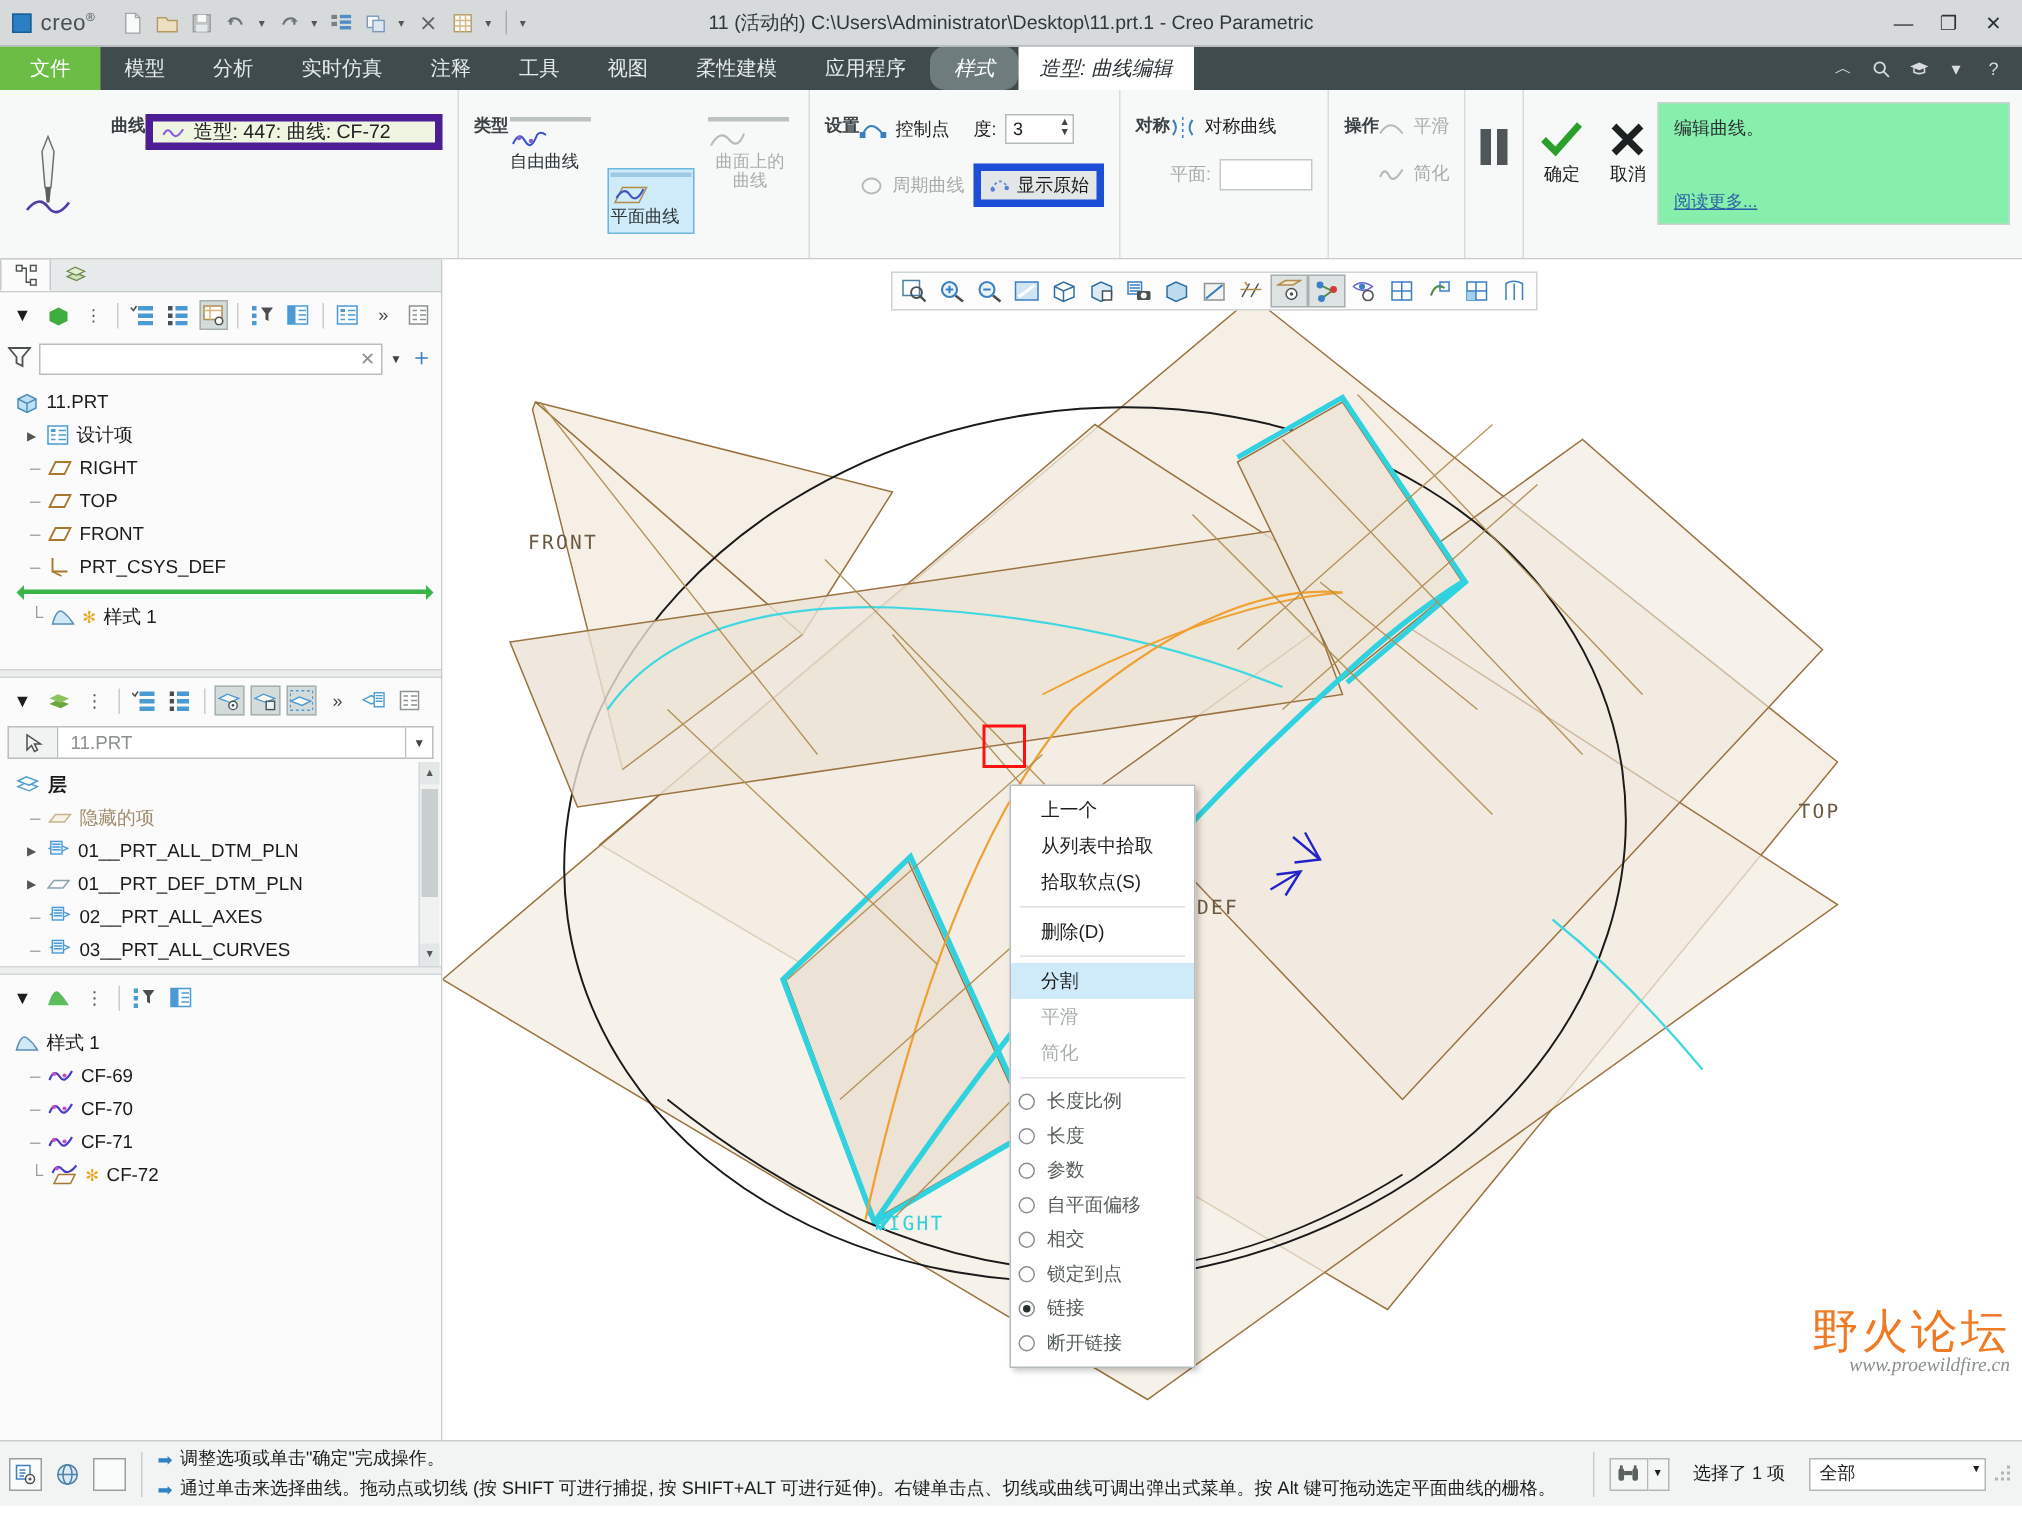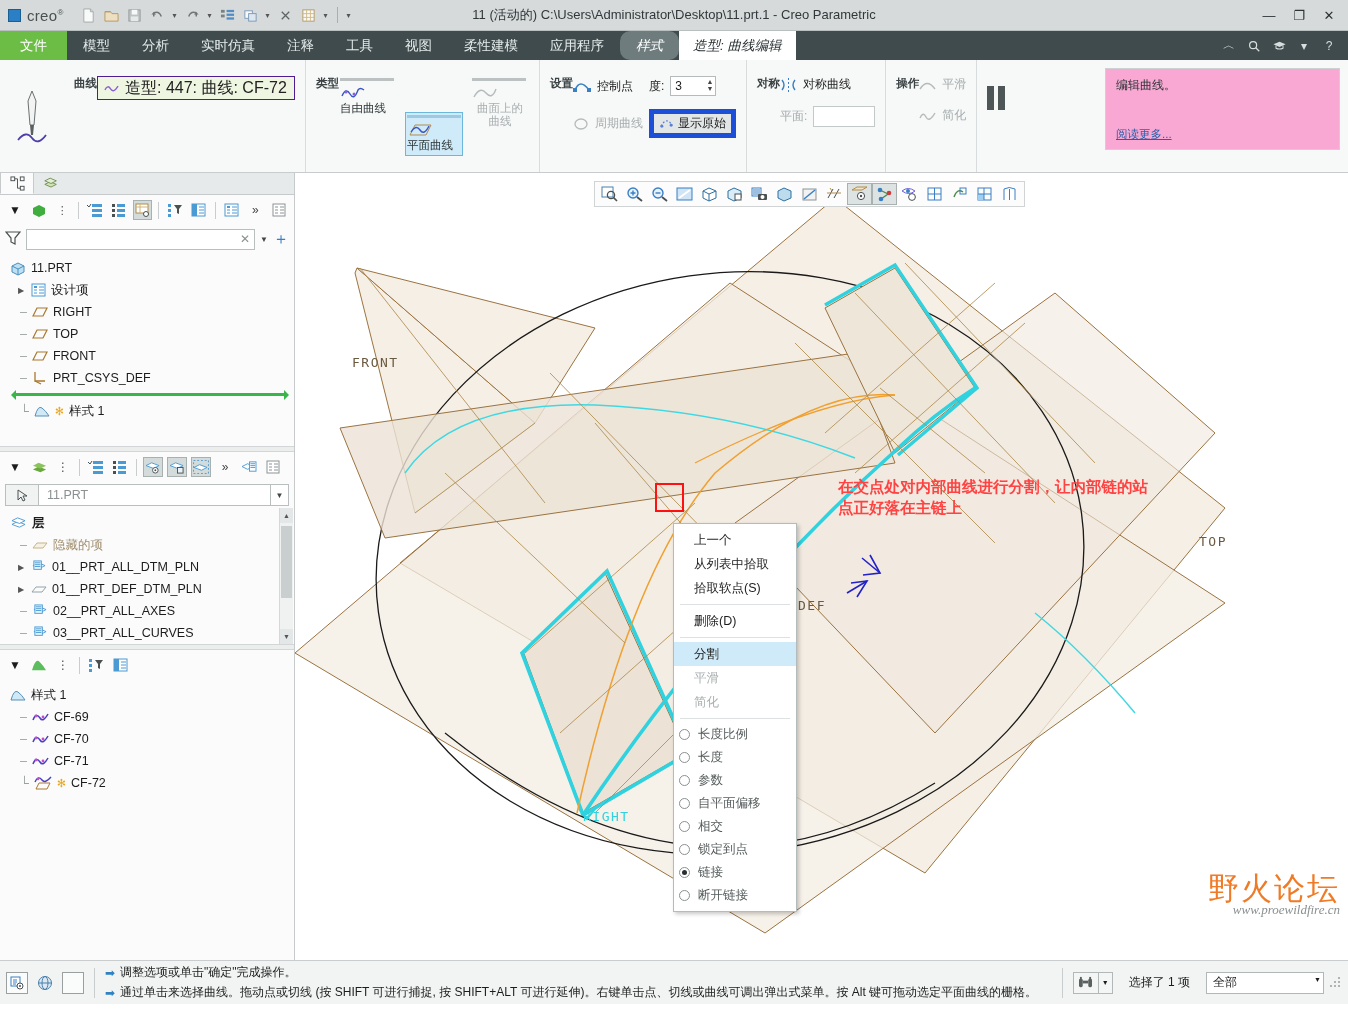--- a/index.html
+++ b/index.html
@@ -39,22 +39,22 @@
   #menubar-right { margin-left:auto; display:flex; align-items:center; gap:3px; padding-right:8px;}
   .mr { width:22px;height:22px;display:flex;align-items:center;justify-content:center;color:#d8dede;font-size:12px;}
   
   #ribbon { height:113px; background:#f7f8f8; display:flex; border-bottom:1px solid #c8cccc; position:relative;}
   .rb-icon-col { width:64px; display:flex; align-items:center; justify-content:center; }
   .rb-group { padding:16px 10px 0 10px; position:relative; display:flex; flex-direction:row;}
   .rb-group + .rb-group { border-left:1px solid #d8dcdc; }
   .rb-title { font-size:11.5px; color:#3a4244; margin-bottom:4px; font-weight:bold;}
   .rb-body { display:flex; align-items:flex-start; gap:8px; }
   .curve-field {
-    width:198px; height:24px; background:#eef6e2; border:1px solid #4c1d95;
-    display:flex; align-items:center; padding:0 6px; gap:6px; font-size:16px; color:#222;
+    width:198px; height:24px; background:#eef6e2; border:5px solid #4c1d95;
+    display:flex; align-items:center; padding:0 6px; gap:6px; font-size:13px; color:#222;
   }
   .type-item {
     width:58px; text-align:center; font-size:11.5px; color:#2d3536; padding:2px 1px 3px;
     display:flex; flex-direction:column; align-items:flex-start; gap:2px; line-height:13px;
   }
   .type-item .bar { width:54px;height:3px;background:#bcc2c2;margin-bottom:3px;}
   .type-item.sel { background:#cfeaf8; border:1px solid #6cb8dd;margin-top:36px; }
   .type-item.dis { color:#a8aeae; }
   .set-row { display:flex; align-items:center; gap:6px; margin-bottom:5px; font-size:12px;}
   .set-row.dis, .lbl-dis { color:#a6acac; }
@@ -62,21 +62,21 @@
   .spin { position:absolute; right:2px; top:1px; display:flex; flex-direction:column; line-height:7px; font-size:7px; color:#444;}
   .toggle-btn { border:5px solid #1d4ed8; background:#e2e6e6; padding:1px 5px; display:flex; align-items:center; gap:4px; font-size:12px;}
   .plane-box { width:62px;height:21px;border:1px solid #c3c8c8;background:#fff;}
   .op-row { display:flex;align-items:center;gap:6px;margin-bottom:6px;font-size:12px;color:#a6acac;}
   .pause-ico { display:flex; gap:4px; }
   .pause-ico i { display:block;width:7px;height:24px;background:#4e5658;}
   .okcancel { display:flex; gap:16px; align-items:flex-start;}
   .okc { display:flex;flex-direction:column;align-items:center;font-size:12px;gap:2px;}
   #helpbox {
     position:absolute; right:8px; top:8px; width:235px; height:82px;
-    background:#f9a8d4; border:1px solid #cdd1d1; padding:8px 10px; font-size:12px; color:#2b3234;margin-left:44px;
+    background:#86efac; border:1px solid #cdd1d1; padding:8px 10px; font-size:12px; color:#2b3234;margin-left:44px;
   }
   #helpbox a { position:absolute; left:10px; bottom:7px; color:#2b5fa8; font-size:11.5px; }
   #ribbon-tabs { position:absolute; left:64px; bottom:0; display:flex; height:20px; }
   .rtab { width:66px; background:#e4e8e8; border-right:1px solid #cfd4d4; font-size:12px;
           display:flex;align-items:center;justify-content:center; color:#2b3234;}
   .rtab.blank{background:#e9ecec;}
   
   #main { display:flex; height:787px; }
   
   #left { width:295px; background:#fbfbfb; border-right:1px solid #c6caca; display:flex; flex-direction:column;}
@@ -387,20 +387,36 @@
     </div>
   </div>
 
   <div class="rb-group" style="justify-content:center;padding-top:26px;">
     <div class="pause-ico">
         <i></i>
         <i></i>
       </div>
   </div>
 
+  <div class="rb-group" style="justify-content:center;padding-top:20px;">
+    <div class="okcancel">
+      <div class="okc">
+        <svg width="30" height="26" viewBox="0 0 30 26">
+            <path d="M3 13 L11 21 L27 3" fill="none" stroke="#2aa02a" stroke-width="4.5"></path>
+          </svg>
+        <span>确定</span>
+      </div>
+      <div class="okc">
+        <svg width="26" height="26" viewBox="0 0 26 26">
+            <path d="M4 4 L22 22 M22 4 L4 22" stroke="#1c2222" stroke-width="4.5"></path>
+          </svg>
+        <span>取消</span>
+      </div>
+    </div>
+  </div>
 
   <div id="helpbox">
     <div>编辑曲线。</div>
     <a href="#">阅读更多...</a>
   </div>
 
 </div>
 
 <div id="main">
 
@@ -824,21 +840,20 @@
       <path d="M284,636 L292,646 L300,636" fill="none" stroke="#2fd2de" stroke-width="2"></path>
     </svg>
 
     <div style="position:absolute;left:360px;top:310px;width:29px;height:29px;border:2.5px solid #ff1111;"></div>
 
     <div class="vp-label" style="left:57px;top:182px;">FRONT</div>
     <div class="vp-label" style="left:904px;top:361px;">TOP</div>
     <div class="vp-label" style="left:503px;top:425px;">DEF</div>
     <div class="vp-label" style="left:288px;top:636px;color:#2fd2de;">RIGHT</div>
 
-    <div id="anno" style="left:543px;top:303px;">在交点处对内部曲线进行分割，让内部链的站点正好落在主链上</div>
 
     <div id="gtoolbar" style="left:299px;top:8px;">
       <div class="gt">
           <svg width="17" height="16" viewBox="0 0 17 16">
             <rect x="1" y="1" width="11" height="10" fill="#fff" stroke="#4a7fa8"></rect>
             <circle cx="10" cy="9" r="3.6" fill="none" stroke="#4a5050" stroke-width="1.3"></circle>
             <path d="M12.6 11.6 L16 15" stroke="#4a5050" stroke-width="1.6"></path>
           </svg>
         </div>
       <div class="gt">

